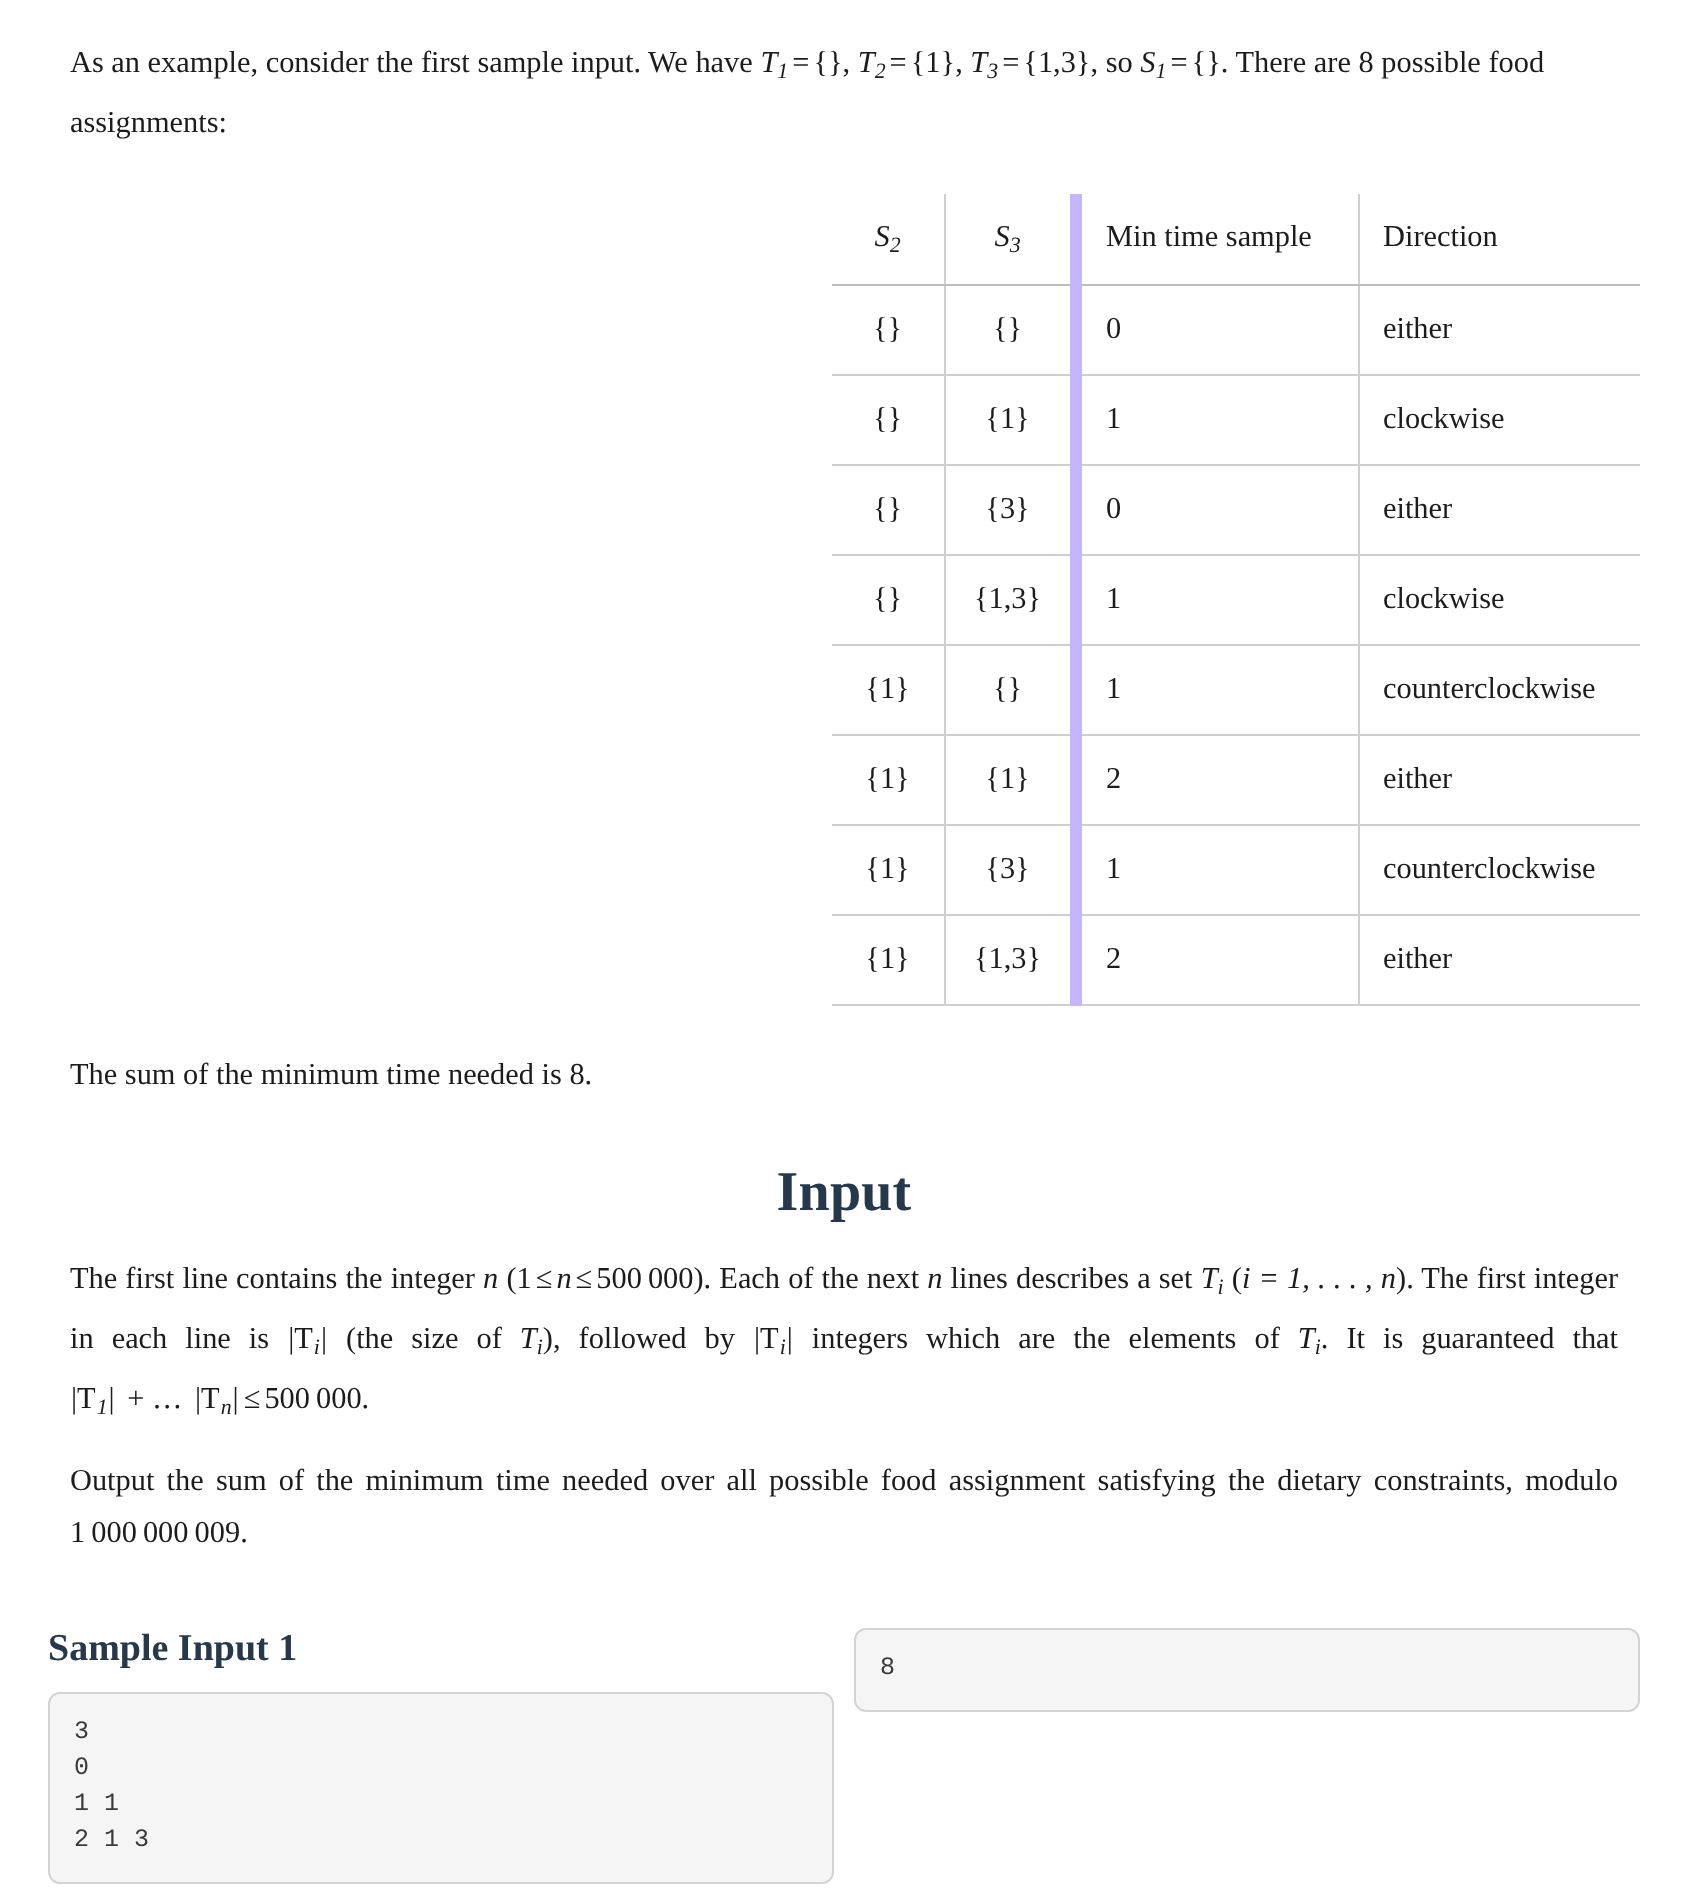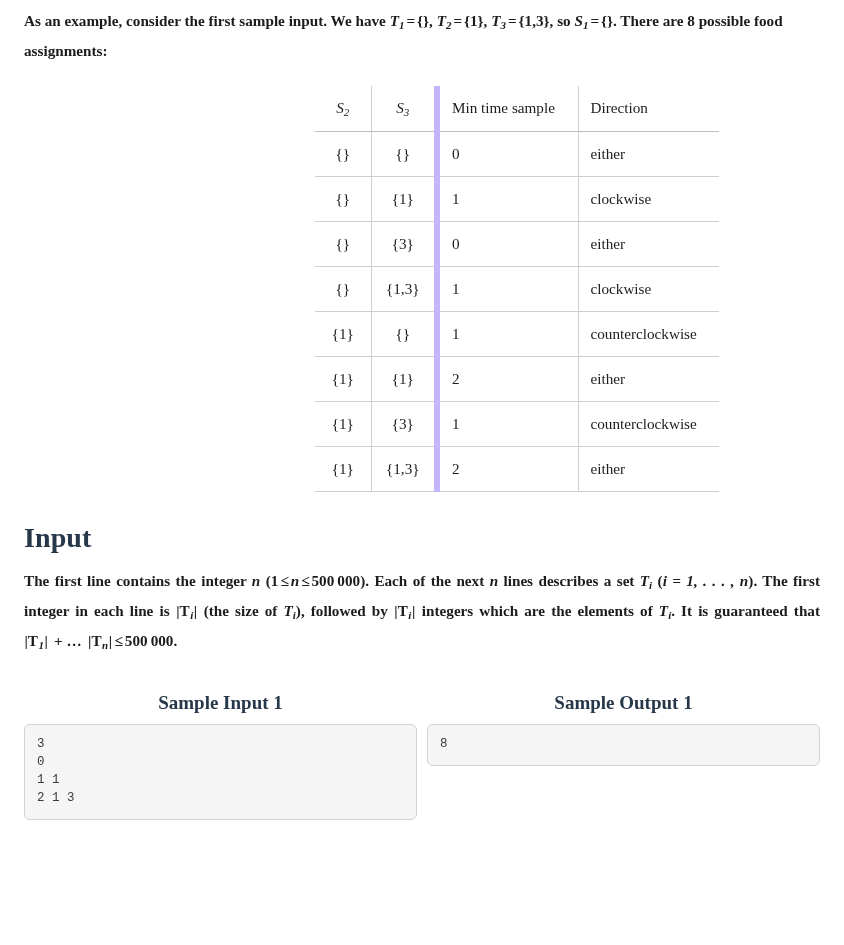--- a/index.html
+++ b/index.html
@@ -16,23 +16,22 @@
     overflow: hidden;
   }
   .page {
     padding: 8px 24px 0 24px;
     width: 844px;
   }
 
   p.body-text {
     font-size: 15.2px;
     line-height: 26px;
-    margin: 0;
+    margin: 11px;
     color: #1c1c1c;
-    font-weight: bold;
   }
   p.justified {
     text-align: justify;
     text-align-last: left;
   }
 
   
   .math {
     font-family: "Liberation Serif", "DejaVu Serif", serif;
     font-style: italic;
@@ -51,21 +50,21 @@
   }
   .bar {
     font-style: normal;
     padding: 0 0.5px;
   }
 
   
   .table-wrap {
     margin: 22px 0 0 0;
     display: flex;
-    justify-content: center;
+    justify-content: flex-end;
     padding-left: 190px;
   }
   table.ex-table {
     border-collapse: collapse;
     font-size: 15.2px;
     color: #1c1c1c;
   }
   table.ex-table th,
   table.ex-table td {
     border: 0;
@@ -104,28 +103,28 @@
   table.ex-table tr.hdr th { padding-top: 12px; padding-bottom: 12px; }
 
   
   h2.section {
     font-family: "Liberation Serif", "DejaVu Serif", serif;
     font-size: 28px;
     font-weight: bold;
     color: #27384a;
     margin: 30px 0 14px 0;
     letter-spacing: 0.1px;
+    text-align: center;
   }
   h3.sample-title {
     font-family: "Liberation Serif", "DejaVu Serif", serif;
     font-size: 19px;
     font-weight: bold;
     color: #27384a;
     margin: 0 0 10px 0;
-    text-align: center;
   }
 
   
   .samples {
     display: flex;
     gap: 10px;
     margin-top: 34px;
   }
   .sample-col { width: 397px; }
   .sample-box {
@@ -207,32 +206,33 @@
         <tr>
           <td class="c0">{1}</td>
           <td class="c1">{1,3}</td>
           <td class="c2">2</td>
           <td class="c3">either</td>
         </tr>
       </tbody>
     </table>
   </div>
 
+  <p class="body-text" style="margin-top:22px;">The sum of the minimum time needed is 8.</p>
 
   <h2 class="section">Input</h2>
   <p class="body-text justified"><span>The first line contains the integer </span><span class="math"><span class="mvar">n</span></span> <span class="math"><span class="up">(1</span><span class="op">≤</span><span class="mvar">n</span><span class="op">≤</span><span class="up">500 000</span><span class="up">).</span></span><span> Each of the next </span><span class="math"><span class="mvar">n</span></span><span> lines describes a set </span><span class="math"><span class="mvar">T</span><sub>i</sub></span><span> (</span><span class="math"><span>i = 1, . . . , n</span></span><span>). The first integer in each line is </span><span class="math"><span class="bar">|T</span><sub>i</sub><span class="bar">|</span></span><span> (the size of </span><span class="math"><span class="mvar">T</span><sub>i</sub></span><span>), followed by </span><span class="math"><span class="bar">|T</span><sub>i</sub><span class="bar">|</span></span><span> integers which are the elements of </span><span class="math"><span class="mvar">T</span><sub>i</sub></span><span>. It is guaranteed that </span><span class="math"><span class="bar">|T</span><sub>1</sub><span class="bar">|</span> <span class="op">+ … </span><span class="bar">|T</span><sub>n</sub><span class="bar">|</span><span class="op">≤</span><span class="up">500 000</span></span><span>.</span></p>
 
+  <p class="body-text justified"><span>Output the sum of the minimum time needed over all possible food assignment satisfying the dietary constraints, modulo </span><span class="math"><span class="up">1 000 000 009</span></span><span>.</span></p>
 
   <div class="samples">
     <div class="sample-col">
       <h3 class="sample-title">Sample Input 1</h3>
       <div class="sample-box tall">3
 0
 1 1
 2 1 3</div>
     </div>
     <div class="sample-col">
-      <h3 class="sample-title">Sample Output 1</h3>
       <div class="sample-box">8</div>
     </div>
   </div>
 
 </div>
 
 </body></html>

